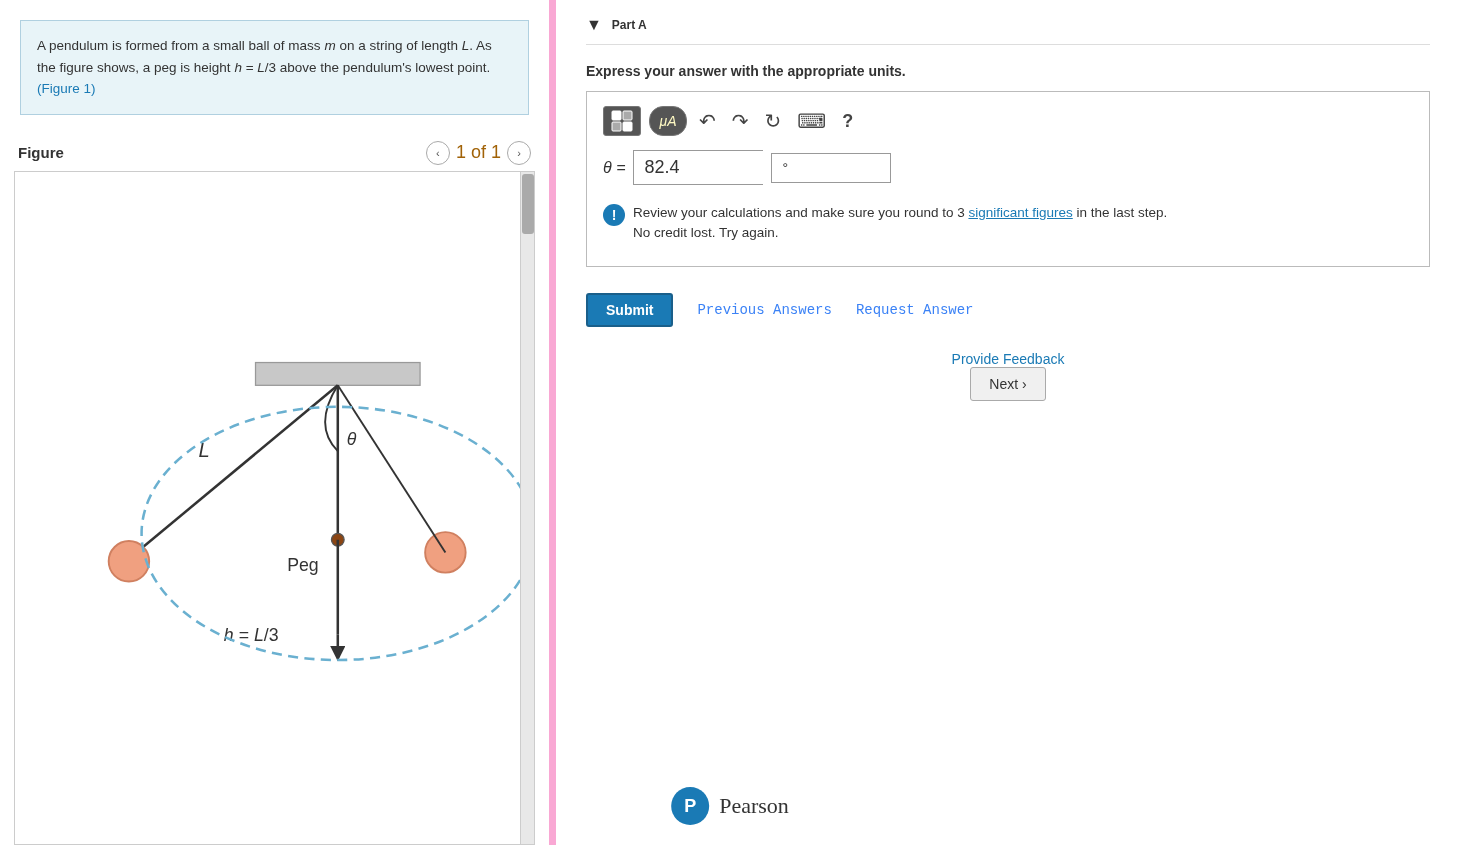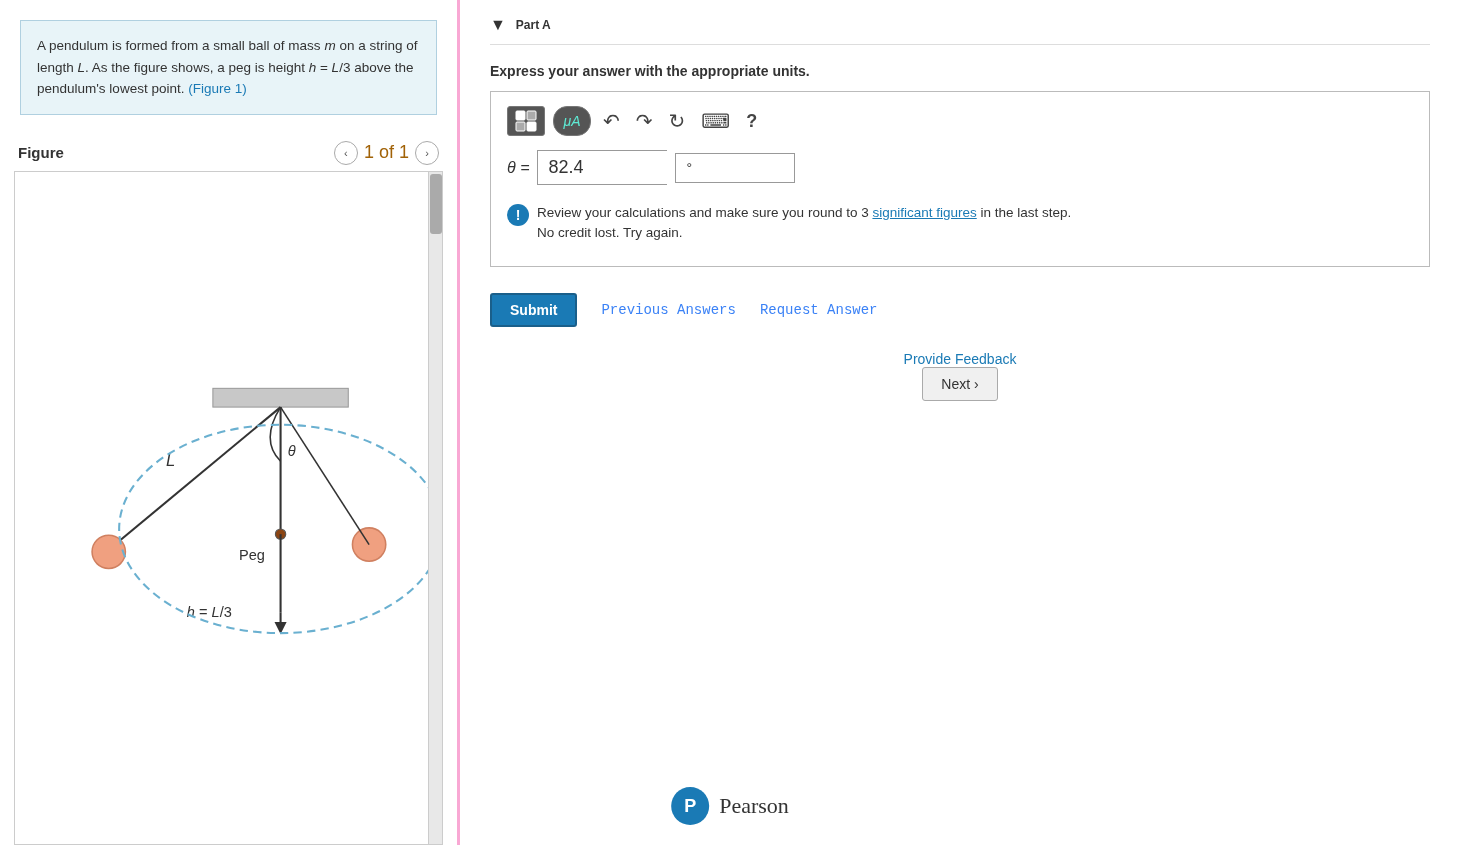--- a/index.html
+++ b/index.html
@@ -12,23 +12,23 @@
       min-height: 845px;
       overflow: hidden;
     }
     .layout {
       display: flex;
       width: 1460px;
       min-height: 845px;
     }
     
     .left-panel {
-      width: 460px;
+      width: 556px;
       min-height: 845px;
-      border-right: 3px solid #f9a8d4;
+      border-right: 7px solid #f9a8d4;
       display: flex;
       flex-direction: column;
       padding: 0;
       justify-content: space-between;
     }
     .problem-text-box {
       background: #e8f4f8;
       border: 1px solid #b0d0e0;
       margin: 20px 20px 10px 20px;
       padding: 14px 16px;
@@ -170,21 +170,21 @@
       font-size: 18px;
       cursor: pointer;
       padding: 0 4px;
       display: flex;
       align-items: center;
     }
     .mu-btn {
       background: #555;
       border: 1px solid #777;
       border-radius: 14px;
-      color: #5eead4;
+      color: #fef9c3;
       font-size: 13px;
       padding: 0 8px;
       cursor: pointer;
       font-style: italic;
     }
     .input-row {
       display: flex;
       align-items: center;
       gap: 8px;
       margin-bottom: 12px;

